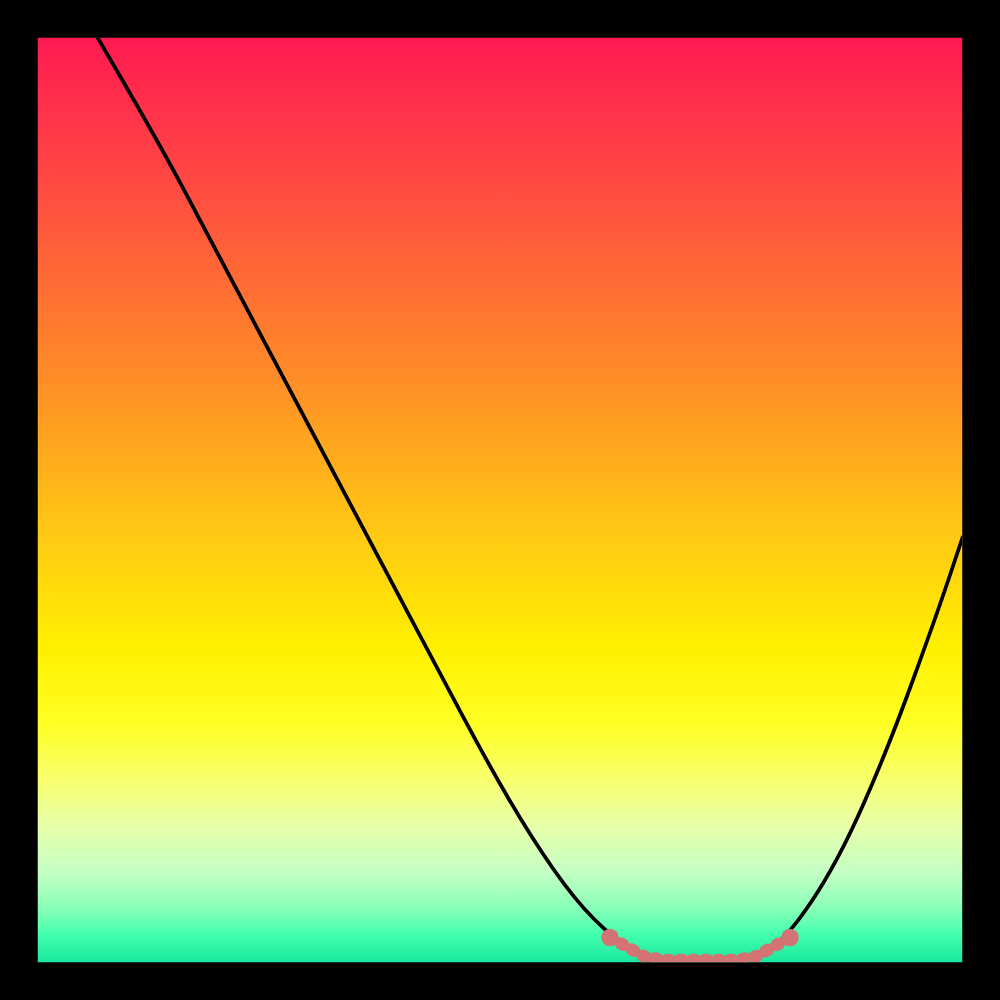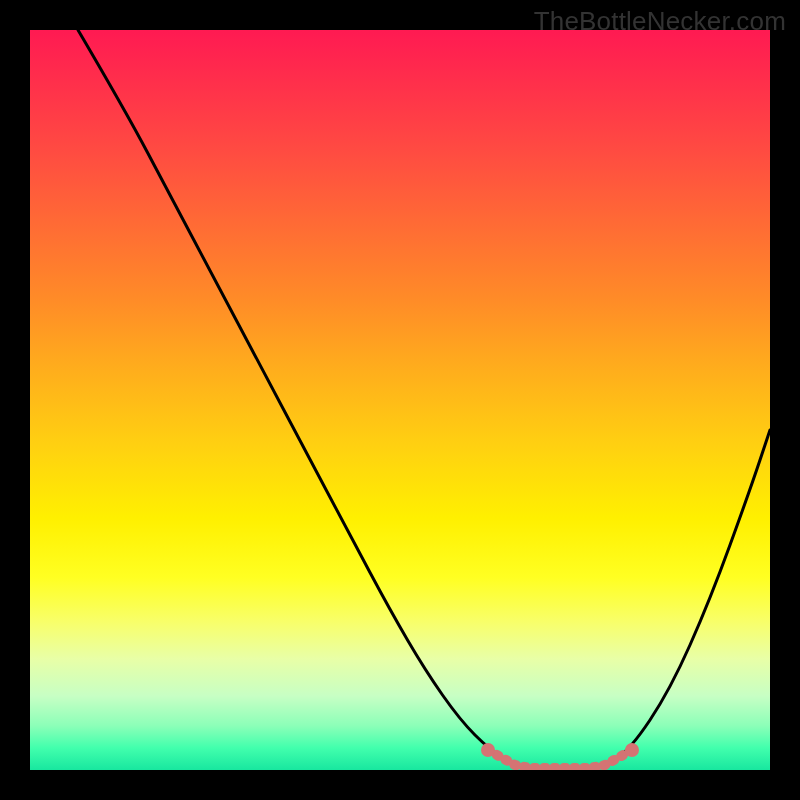--- a/index.html
+++ b/index.html
@@ -66,21 +66,20 @@
     top: 0;
     width: 740px;
     height: 740px;
     z-index: 2;
   }
 </style>
 </head>
 <body>
 
 <div class="frame">
-  <div class="watermark">TheBottleNecker.com</div>
 
   <div class="plot-area">
     <div class="gradient"></div>
 
     <svg class="curve" viewBox="0 0 740 740" preserveAspectRatio="none">
       <path fill="none" stroke="#000" stroke-width="3" stroke-linecap="round" d="M48 0 Q95 80 117.5 122.5 Q140 165 162.5 207.5 Q185 250 207.5 292.5 Q230 335 252.5 377.5 Q275 420 297.5 462.5 Q320 505 340 542.5 Q360 580 377.5 610 Q395 640 412.5 665 Q430 690 445 705 Q460 720 472.5 727.5 Q485 735 492.5 736.5 Q500 738 530 738 Q560 738 567.5 736.5 Q575 735 587.5 727.5 Q600 720 620 690 Q640 660 660 615 Q680 570 700 515 Q720 460 730 430 L740 400"></path>
       <path fill="none" stroke="#d47373" stroke-width="10" stroke-linecap="round" stroke-dasharray="2 8" d="M458 720 L485 735 L500 738 L560 738 L575 735 L602 720"></path>
       <circle r="7" fill="#d47373" cx="458" cy="720"></circle>
       <circle r="7" fill="#d47373" cx="602" cy="720"></circle>
     </svg>

